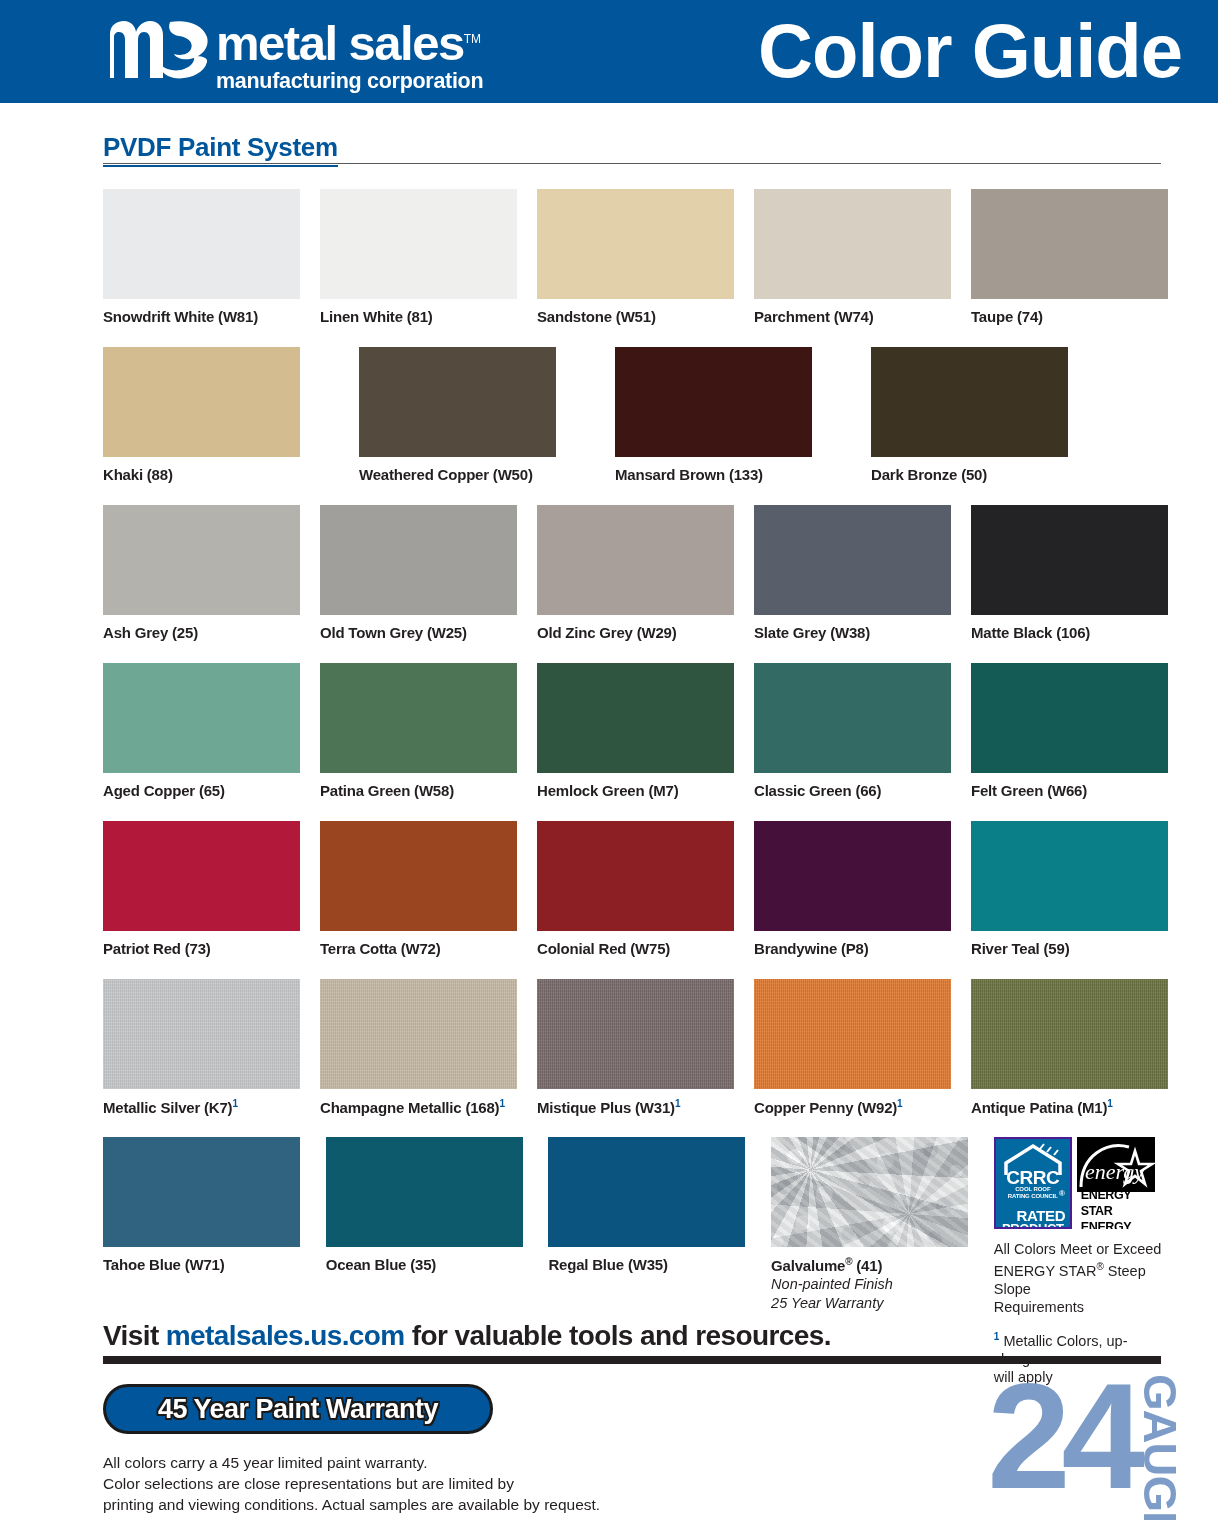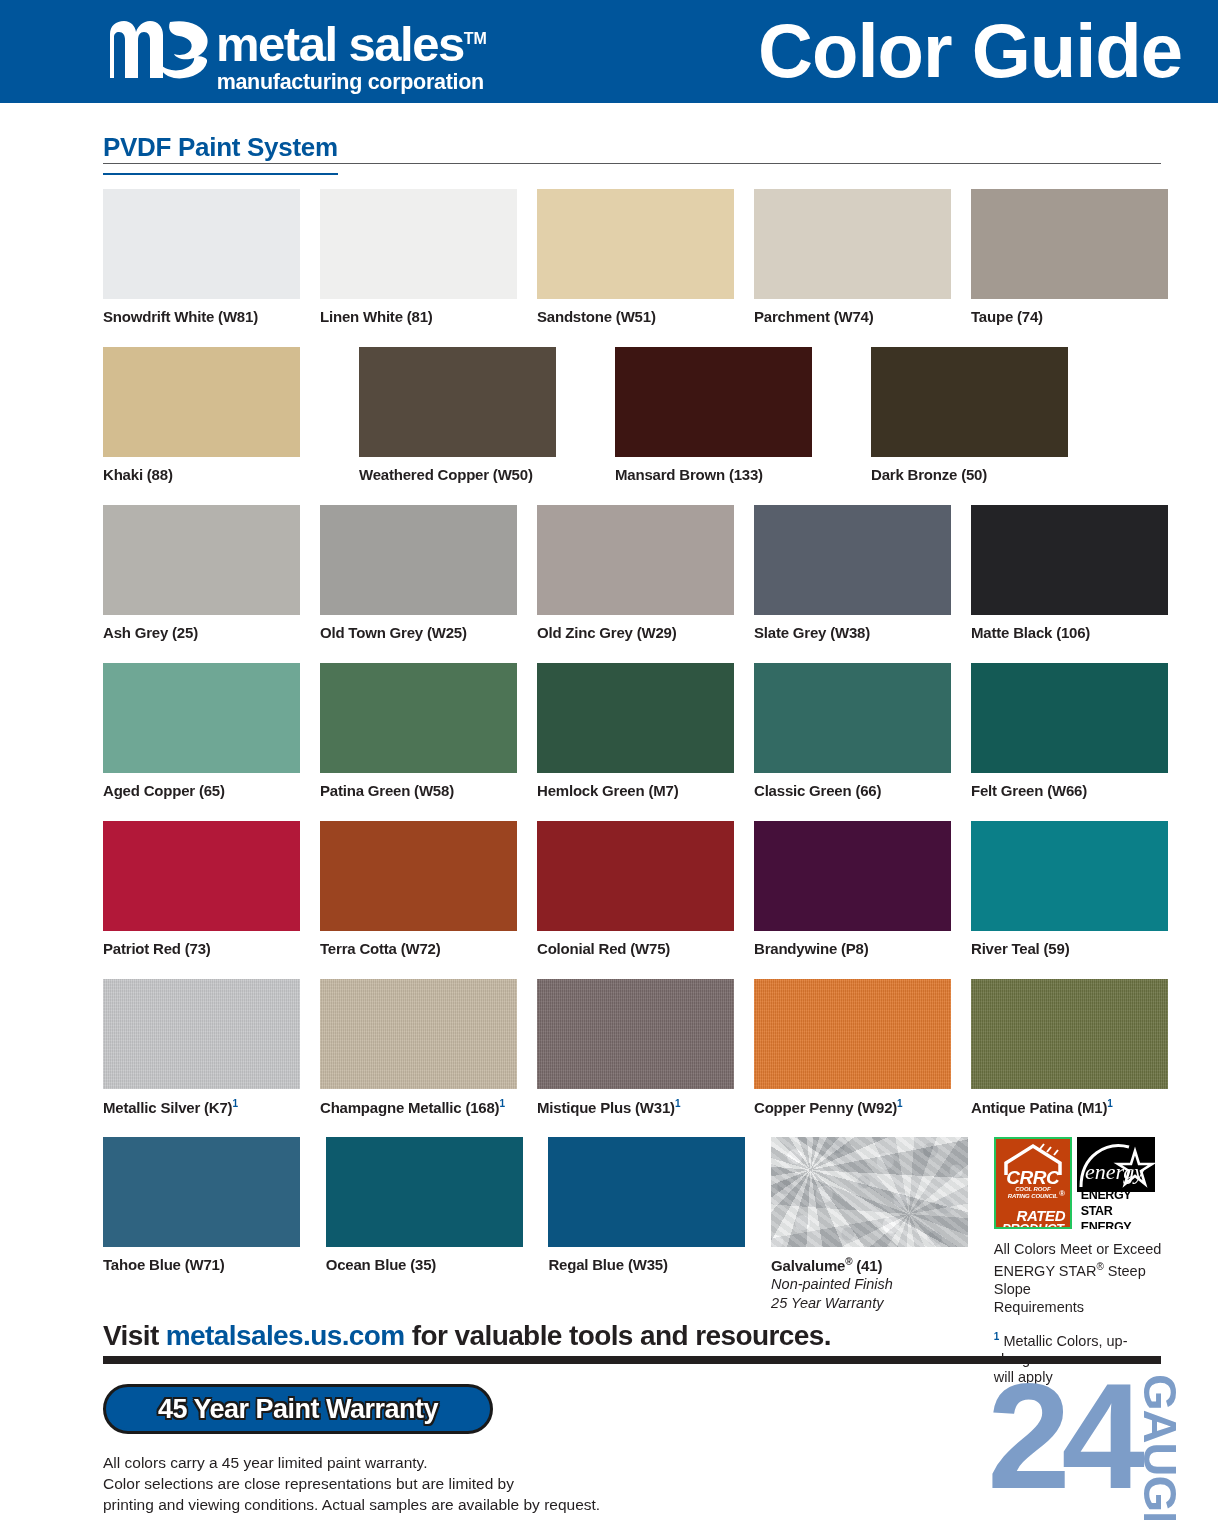--- a/index.html
+++ b/index.html
@@ -34,21 +34,21 @@
     margin-right: 6px;
     position: relative; top: 6px;
   }
   .logo-text { position: relative; top: 2px; }
   .logo-main {
     font-size: 49px; font-weight: bold; color: #ffffff;
     letter-spacing: -1.5px; line-height: 50px;
     white-space: nowrap;
   }
   .logo-tm {
-    font-size: 16px; vertical-align: super; font-weight: bold;
+    font-size: 12px; vertical-align: super; font-weight: normal;
     letter-spacing: 0;
   }
   .logo-sub {
     font-size: 21.5px; font-weight: bold; color: #ffffff;
     letter-spacing: -0.3px; line-height: 24px;
     text-align: right; margin-top: 1px; padding-right: 3px;
     white-space: nowrap;
   }
   .guide-title {
     position: absolute; right: 36px; top: 4px;
@@ -60,21 +60,21 @@
   
   .section-head {
     position: absolute; left: 103px; top: 132px;
     width: 1058px;
   }
   .section-title {
     font-size: 26px; font-weight: bold; color: #00559b;
     letter-spacing: -0.3px;
     display: inline-block;
     border-bottom: 2.5px solid #00559b;
-    padding-bottom: 10px;
+    padding-bottom: 2px;
   }
   .section-rule {
     position: absolute; left: 103px; top: 163px;
     width: 1058px; height: 1px; background: #58595b;
   }
 
   
   .grid {
     position: absolute; left: 103px; top: 189px;
     width: 1060px;
@@ -159,24 +159,23 @@
   .galv-note {
     font-size: 14.5px; font-style: italic; color: #231f20;
     line-height: 19px; margin-top: 1px;
   }
 
   
   .cert-cell { width: 197px; }
   .cert-logos { display: flex; gap: 5px; height: 92px; }
   .crrc {
     width: 78px; height: 92px;
-    background: #c2410c;
+    background: #0369a1;
     position: relative; overflow: hidden;
-    border: 2px solid #22c55e;
-    font-style: italic;
+    border: 2px solid #4c1d95;
   }
   .crrc-house {
     position: absolute; left: 6px; top: 4px; width: 62px; height: 34px;
   }
   .crrc-word {
     position: absolute; left: 0; top: 28px; width: 100%;
     text-align: center; color: #ffffff; font-weight: bold;
     font-size: 19px; letter-spacing: -0.5px;
   }
   .crrc-small {

